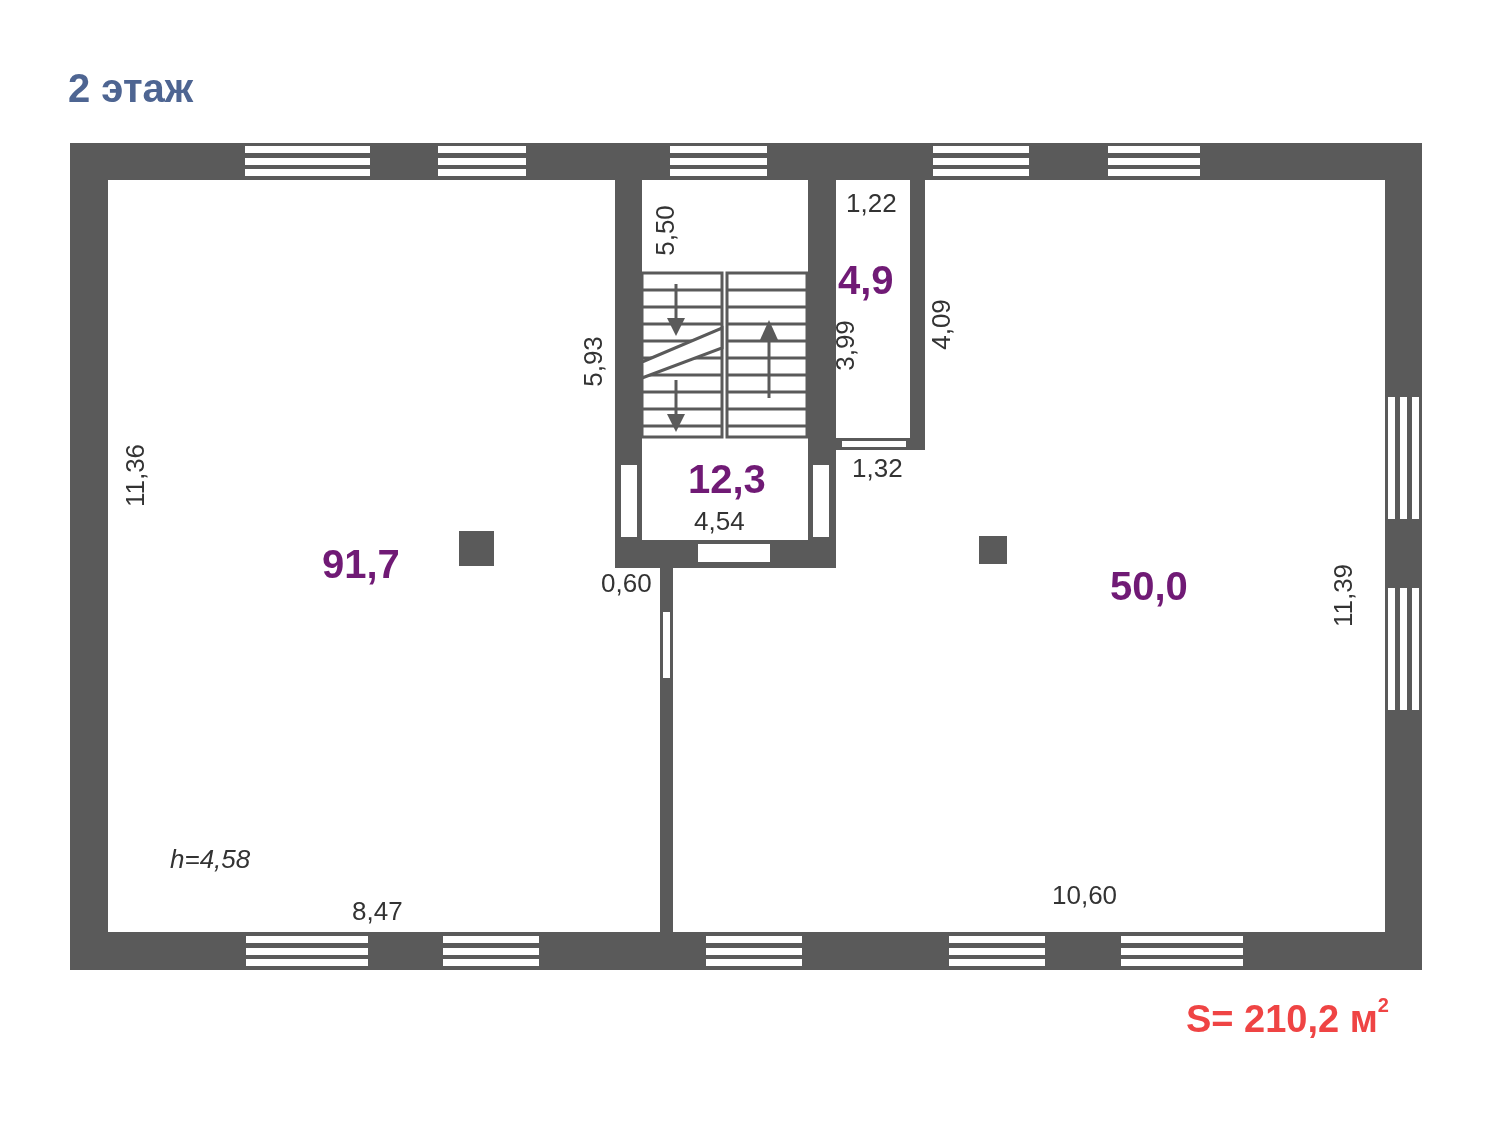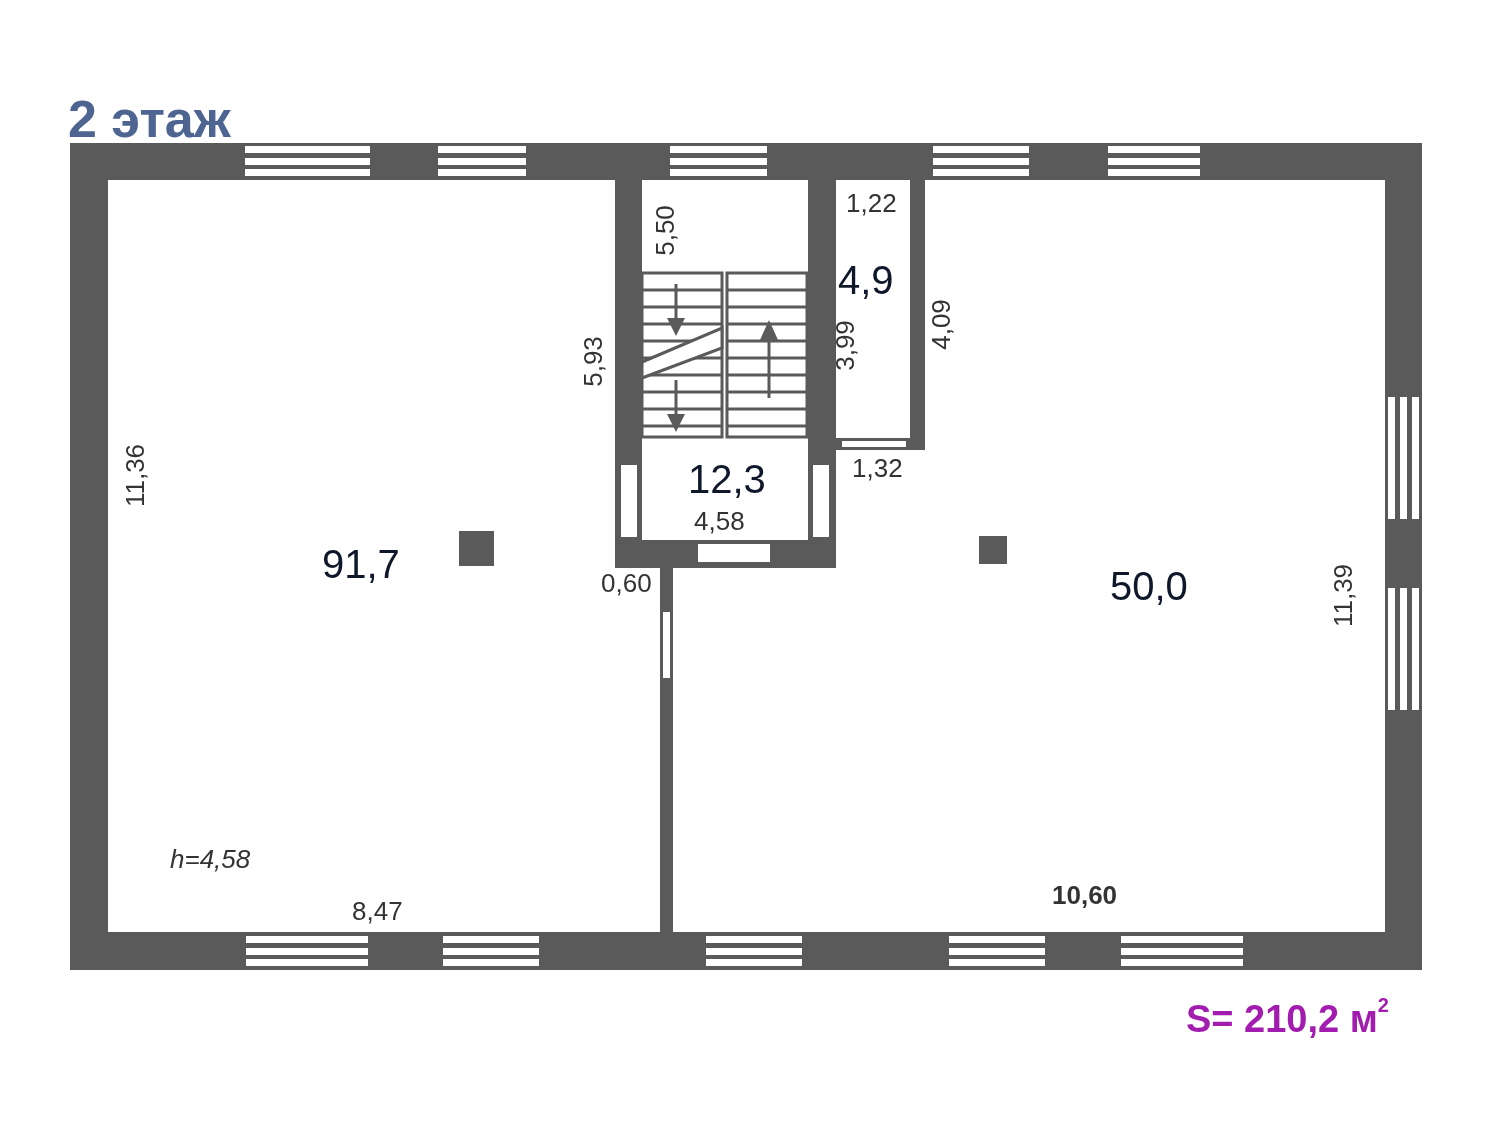--- a/index.html
+++ b/index.html
@@ -3,25 +3,25 @@
 <meta charset="utf-8">
 <style>
   html,body{margin:0;padding:0;background:#ffffff;}
   body{width:1500px;height:1126px;position:relative;overflow:hidden;font-family:"Liberation Sans","DejaVu Sans",sans-serif;}
   .abs{position:absolute;}
   .wall{position:absolute;background:#5a5a5a;}
   .win-h{position:absolute;display:flex;flex-direction:column;justify-content:space-between;}
   .win-h i{display:block;height:7px;background:#fff;}
   .win-v{position:absolute;display:flex;flex-direction:row;justify-content:space-between;}
   .win-v i{display:block;width:7px;background:#fff;}
-  .title{position:absolute;left:68px;top:89px;font-size:52px;font-weight:bold;color:#4e6592;}
-  .area{position:absolute;font-weight:normal;color:#0f172a;font-size:40px;}
+  .title{position:absolute;left:68px;top:66px;font-size:40px;font-weight:bold;color:#4e6592;}
+  .area{position:absolute;font-weight:bold;color:#701a75;font-size:40px;}
   .dim{position:absolute;font-size:26px;color:#333;white-space:nowrap;}
   .rot{transform:rotate(-90deg);transform-origin:center center;}
-  .total{position:absolute;left:1186px;top:998px;font-size:38px;font-weight:bold;color:#a21caf;}
+  .total{position:absolute;left:1186px;top:998px;font-size:38px;font-weight:bold;color:#ef4444;}
   .total sup{font-size:20px;vertical-align:top;position:relative;top:-4px;}
   .column{position:absolute;background:#5a5a5a;}
   .stairs{position:absolute;}
 </style>
 </head>
 <body>
 
 <div class="title">2 этаж</div>
 
 <div>
@@ -145,23 +145,23 @@
 </div>
 
 <div class="area" style="left:322px;top:542px;">91,7</div>
 <div class="area" style="left:1110px;top:564px;">50,0</div>
 <div class="area" style="left:688px;top:457px;">12,3</div>
 <div class="area" style="left:838px;top:258px;">4,9</div>
 
 <div class="dim" style="left:352px;top:896px;text-align:right;">8,47</div>
 <div class="dim rot" style="left:104px;top:460px;">11,36</div>
 <div class="dim" style="left:170px;top:844px;font-style:italic;">h=4,58</div>
-<div class="dim" style="left:1052px;top:880px;font-weight:bold;">10,60</div>
+<div class="dim" style="left:1052px;top:880px;">10,60</div>
 <div class="dim rot" style="left:1312px;top:580px;">11,39</div>
-<div class="dim" style="left:694px;top:506px;">4,58</div>
+<div class="dim" style="left:694px;top:506px;">4,54</div>
 <div class="dim rot" style="left:640px;top:215px;">5,50</div>
 <div class="dim rot" style="left:568px;top:346px;">5,93</div>
 <div class="dim" style="left:846px;top:188px;">1,22</div>
 <div class="dim" style="left:852px;top:453px;">1,32</div>
 <div class="dim rot" style="left:820px;top:330px;">3,99</div>
 <div class="dim rot" style="left:916px;top:309px;">4,09</div>
 <div class="dim" style="left:601px;top:568px;">0,60</div>
 
 <div class="total"><span>S= 210,2 м</span><sup>2</sup></div>
 

